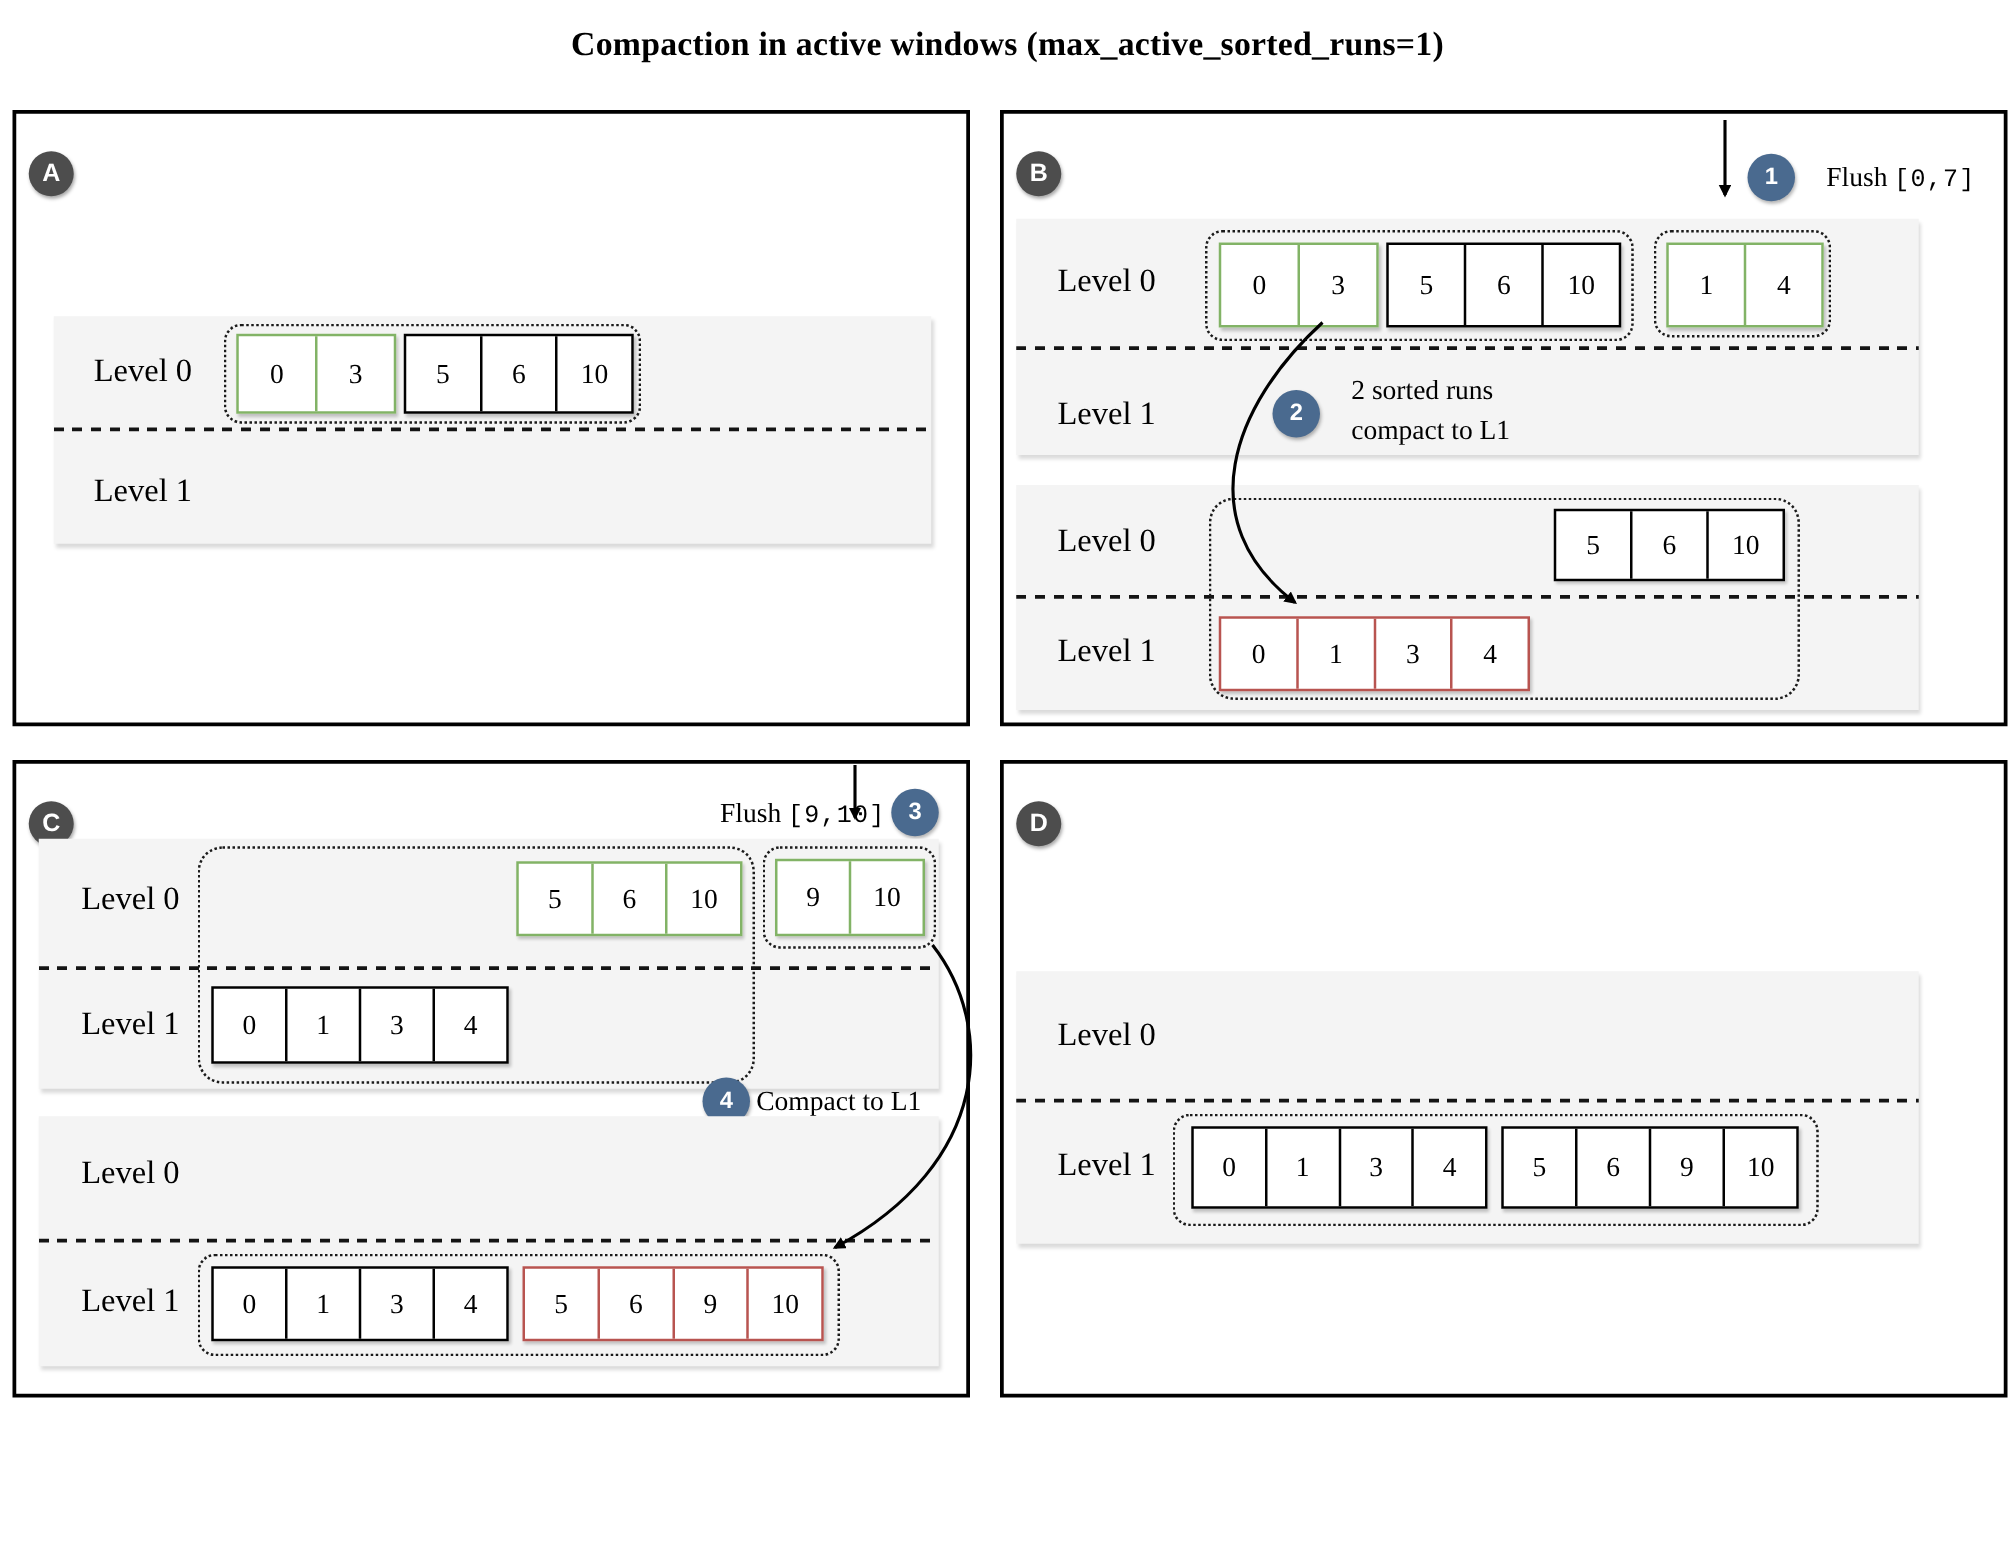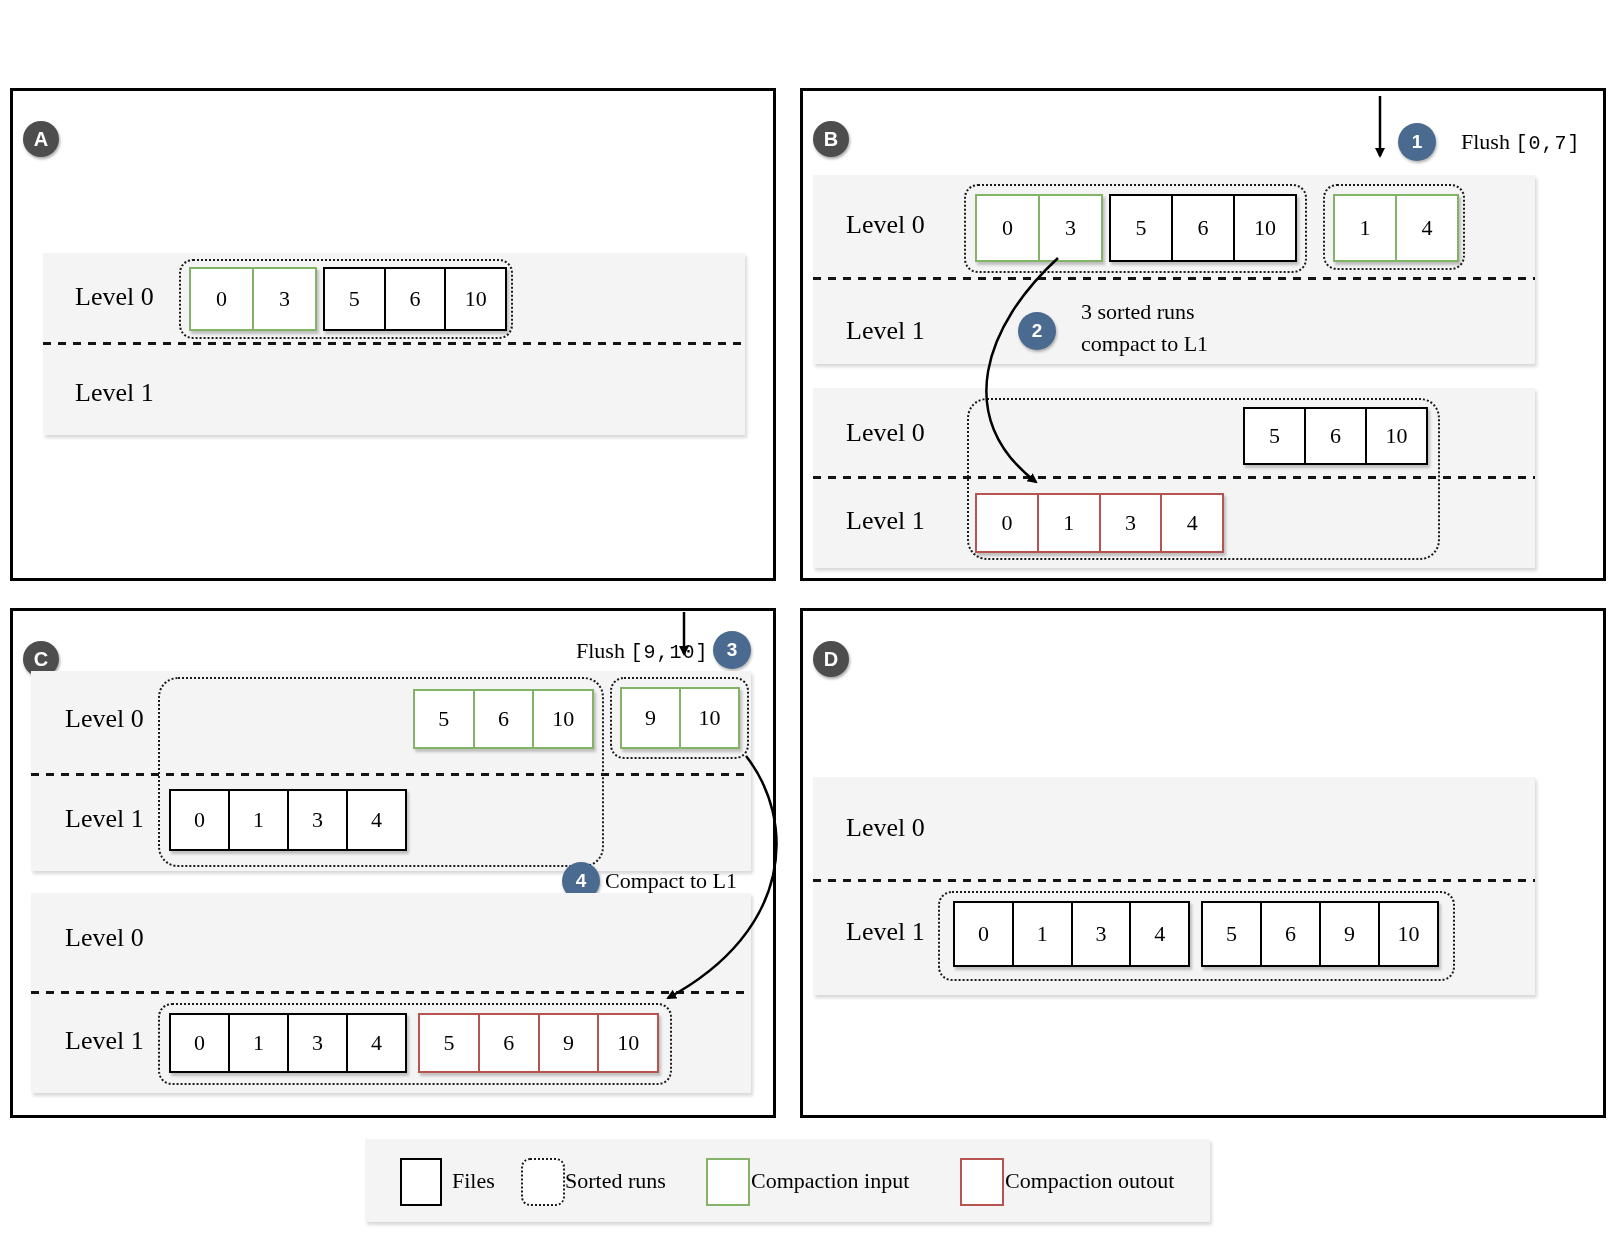--- a/index.html
+++ b/index.html
@@ -37,20 +37,21 @@
   .legendband{position:absolute;background:var(--band-gray,#f4f4f4);
               box-shadow:2px 3px 3px rgba(0,0,0,.15);}
   .lsq{position:absolute;background:#fff;}
   .ltext{position:absolute;font-size:22px;transform:translateY(-50%);white-space:nowrap;}
 </style>
 </head>
 <body>
 
 <div id="canvas">
 
+  <div class="title">Compaction in active windows (max_active_sorted_runs=1)</div>
 
   <div class="panel" style="left:10px;top:88px;width:760px;height:487px;">
     <div class="pbadge" style="left:10px;top:30px;">A</div>
     <div class="band" style="left:30px;top:162px;width:702px;height:182px;"></div>
     <div class="hdash" style="left:30px;top:251px;width:702px;"></div>
     <div class="lvl" style="left:62px;top:206px;">Level 0</div>
     <div class="lvl" style="left:62px;top:302px;">Level 1</div>
     <div class="run" style="left:166px;top:168px;width:330px;height:76px;"></div>
     <div class="filebox input" style="left:176px;top:176px;width:124px;height:60px;">
         <div class="cell">0</div>
@@ -83,21 +84,21 @@
         <div class="cell">6</div>
         <div class="cell">10</div>
       </div>
     <div class="run" style="left:520px;top:93px;width:138px;height:82px;"></div>
     <div class="filebox input" style="left:530px;top:103px;width:122px;height:64px;">
         <div class="cell">1</div>
         <div class="cell">4</div>
       </div>
 
     <div class="sbadge" style="left:215px;top:221px;">2</div>
-    <div class="anno" style="left:278px;top:221px;">3 sorted runs</div>
+    <div class="anno" style="left:278px;top:221px;">2 sorted runs</div>
     <div class="anno" style="left:278px;top:253px;">compact to L1</div>
 
     <div class="band" style="left:10px;top:297px;width:722px;height:180px;"></div>
     <div class="hdash" style="left:10px;top:385px;width:722px;"></div>
     <div class="lvl" style="left:43px;top:342px;">Level 0</div>
     <div class="lvl" style="left:43px;top:430px;">Level 1</div>
     <div class="run" style="left:164px;top:307px;width:469px;height:158px;border-radius:20px;"></div>
     <div class="filebox" style="left:440px;top:316px;width:181px;height:54px;">
         <div class="cell">5</div>
         <div class="cell">6</div>
@@ -175,30 +176,20 @@
         <div class="cell">4</div>
       </div>
     <div class="filebox" style="left:398px;top:290px;width:234px;height:62px;">
         <div class="cell">5</div>
         <div class="cell">6</div>
         <div class="cell">9</div>
         <div class="cell">10</div>
       </div>
   </div>
 
-  <div class="legendband" style="left:365px;top:1139px;width:845px;height:83px;">
-    <div class="lsq" style="left:35px;top:19px;width:38px;height:44px;border:2.5px solid #000;"></div>
-    <div class="ltext" style="left:87px;top:42px;">Files</div>
-    <div class="lsq" style="left:156px;top:19px;width:40px;height:44px;border:2px dotted #1a1a1a;border-radius:9px;"></div>
-    <div class="ltext" style="left:200px;top:42px;">Sorted runs</div>
-    <div class="lsq" style="left:341px;top:19px;width:40px;height:44px;border:2.5px solid var(--compaction-input-green,#82b366);"></div>
-    <div class="ltext" style="left:386px;top:42px;">Compaction input</div>
-    <div class="lsq" style="left:595px;top:19px;width:40px;height:44px;border:2.5px solid var(--compaction-output-red,#b85450);"></div>
-    <div class="ltext" style="left:640px;top:42px;">Compaction outout</div>
-  </div>
 
   <svg class="overlay" width="1612" height="1246" viewBox="0 0 1612 1246">
     <defs>
       <marker id="ah" markerWidth="11" markerHeight="11" refX="8" refY="5" orient="auto" markerUnits="userSpaceOnUse">
         <path d="M0,0 L10,5 L0,10 z" fill="#000"></path>
       </marker>
     </defs>
     <path d="M1380,96 V156" stroke="#000" stroke-width="2.5" fill="none" marker-end="url(#ah)"></path>
     <path d="M1058,258 C985,325 952,418 1036,482" stroke="#000" stroke-width="2.5" fill="none" marker-end="url(#ah)"></path>
     <path d="M684,612 V654" stroke="#000" stroke-width="2.5" fill="none" marker-end="url(#ah)"></path>

